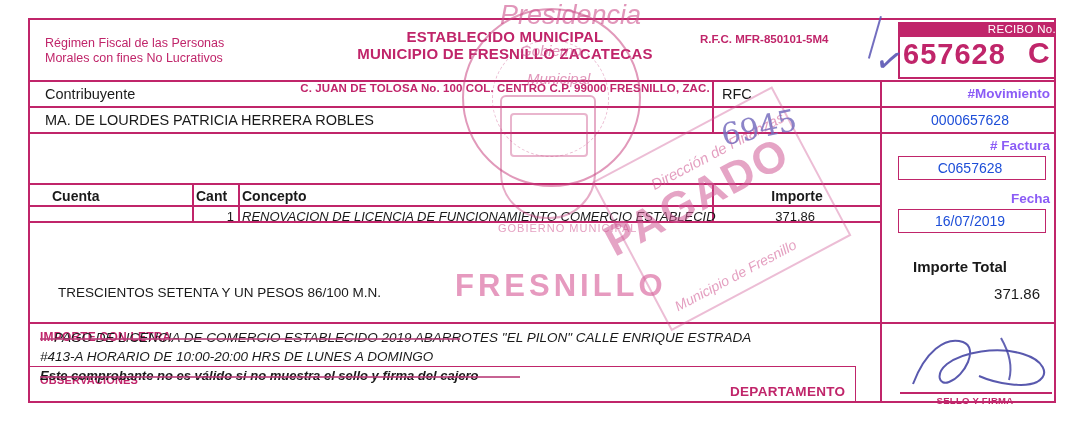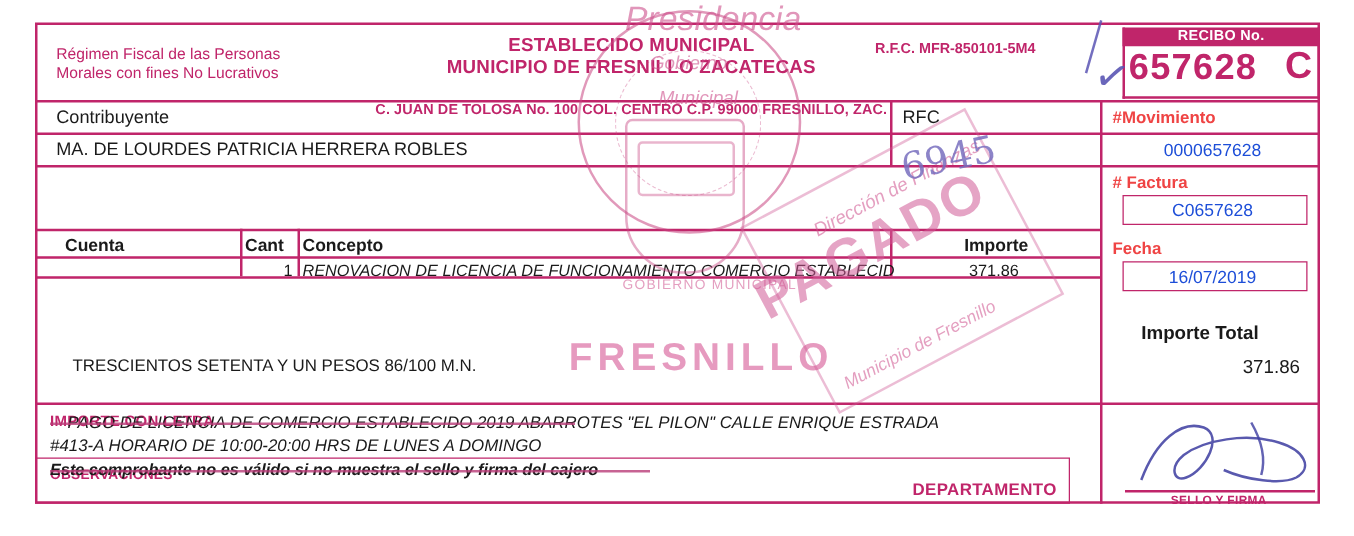--- a/index.html
+++ b/index.html
@@ -51,22 +51,22 @@
     left: 700px; top: 33px;
     font-size: 11.5px; font-weight: bold; color: #c0256a;
   }
   .recibo-label {
     position: absolute;
     left: 898px; top: 22px;
     width: 158px; height: 15px;
     background: #c0256a;
     color: #ffffff;
     font-size: 11.5px;
-    font-weight: bold;
-    text-align: center;
+    font-weight: normal;
+    text-align: right;
     line-height: 15px;
     letter-spacing: .3px;
   }
   .recibo-num {
     position: absolute;
     left: 903px; top: 38px;
     font-size: 29px;
     font-weight: bold;
     color: #c0256a;
     letter-spacing: 1px;
@@ -97,22 +97,22 @@
   }
   .val {
     font-size: 14.5px;
     color: #1a1a1a;
   }
 
   
   .rcol-label {
     font-size: 13.5px;
     font-weight: bold;
-    color: #ef4444;
-    text-align: left;
+    color: #8b5cf6;
+    text-align: right;
     width: 160px;
   }
   .rcol-value {
     font-size: 14px;
     color: #1d4ed8;
     text-align: center;
     width: 160px;
   }
   .rcol-box {
     border: 1px solid #c0256a;

